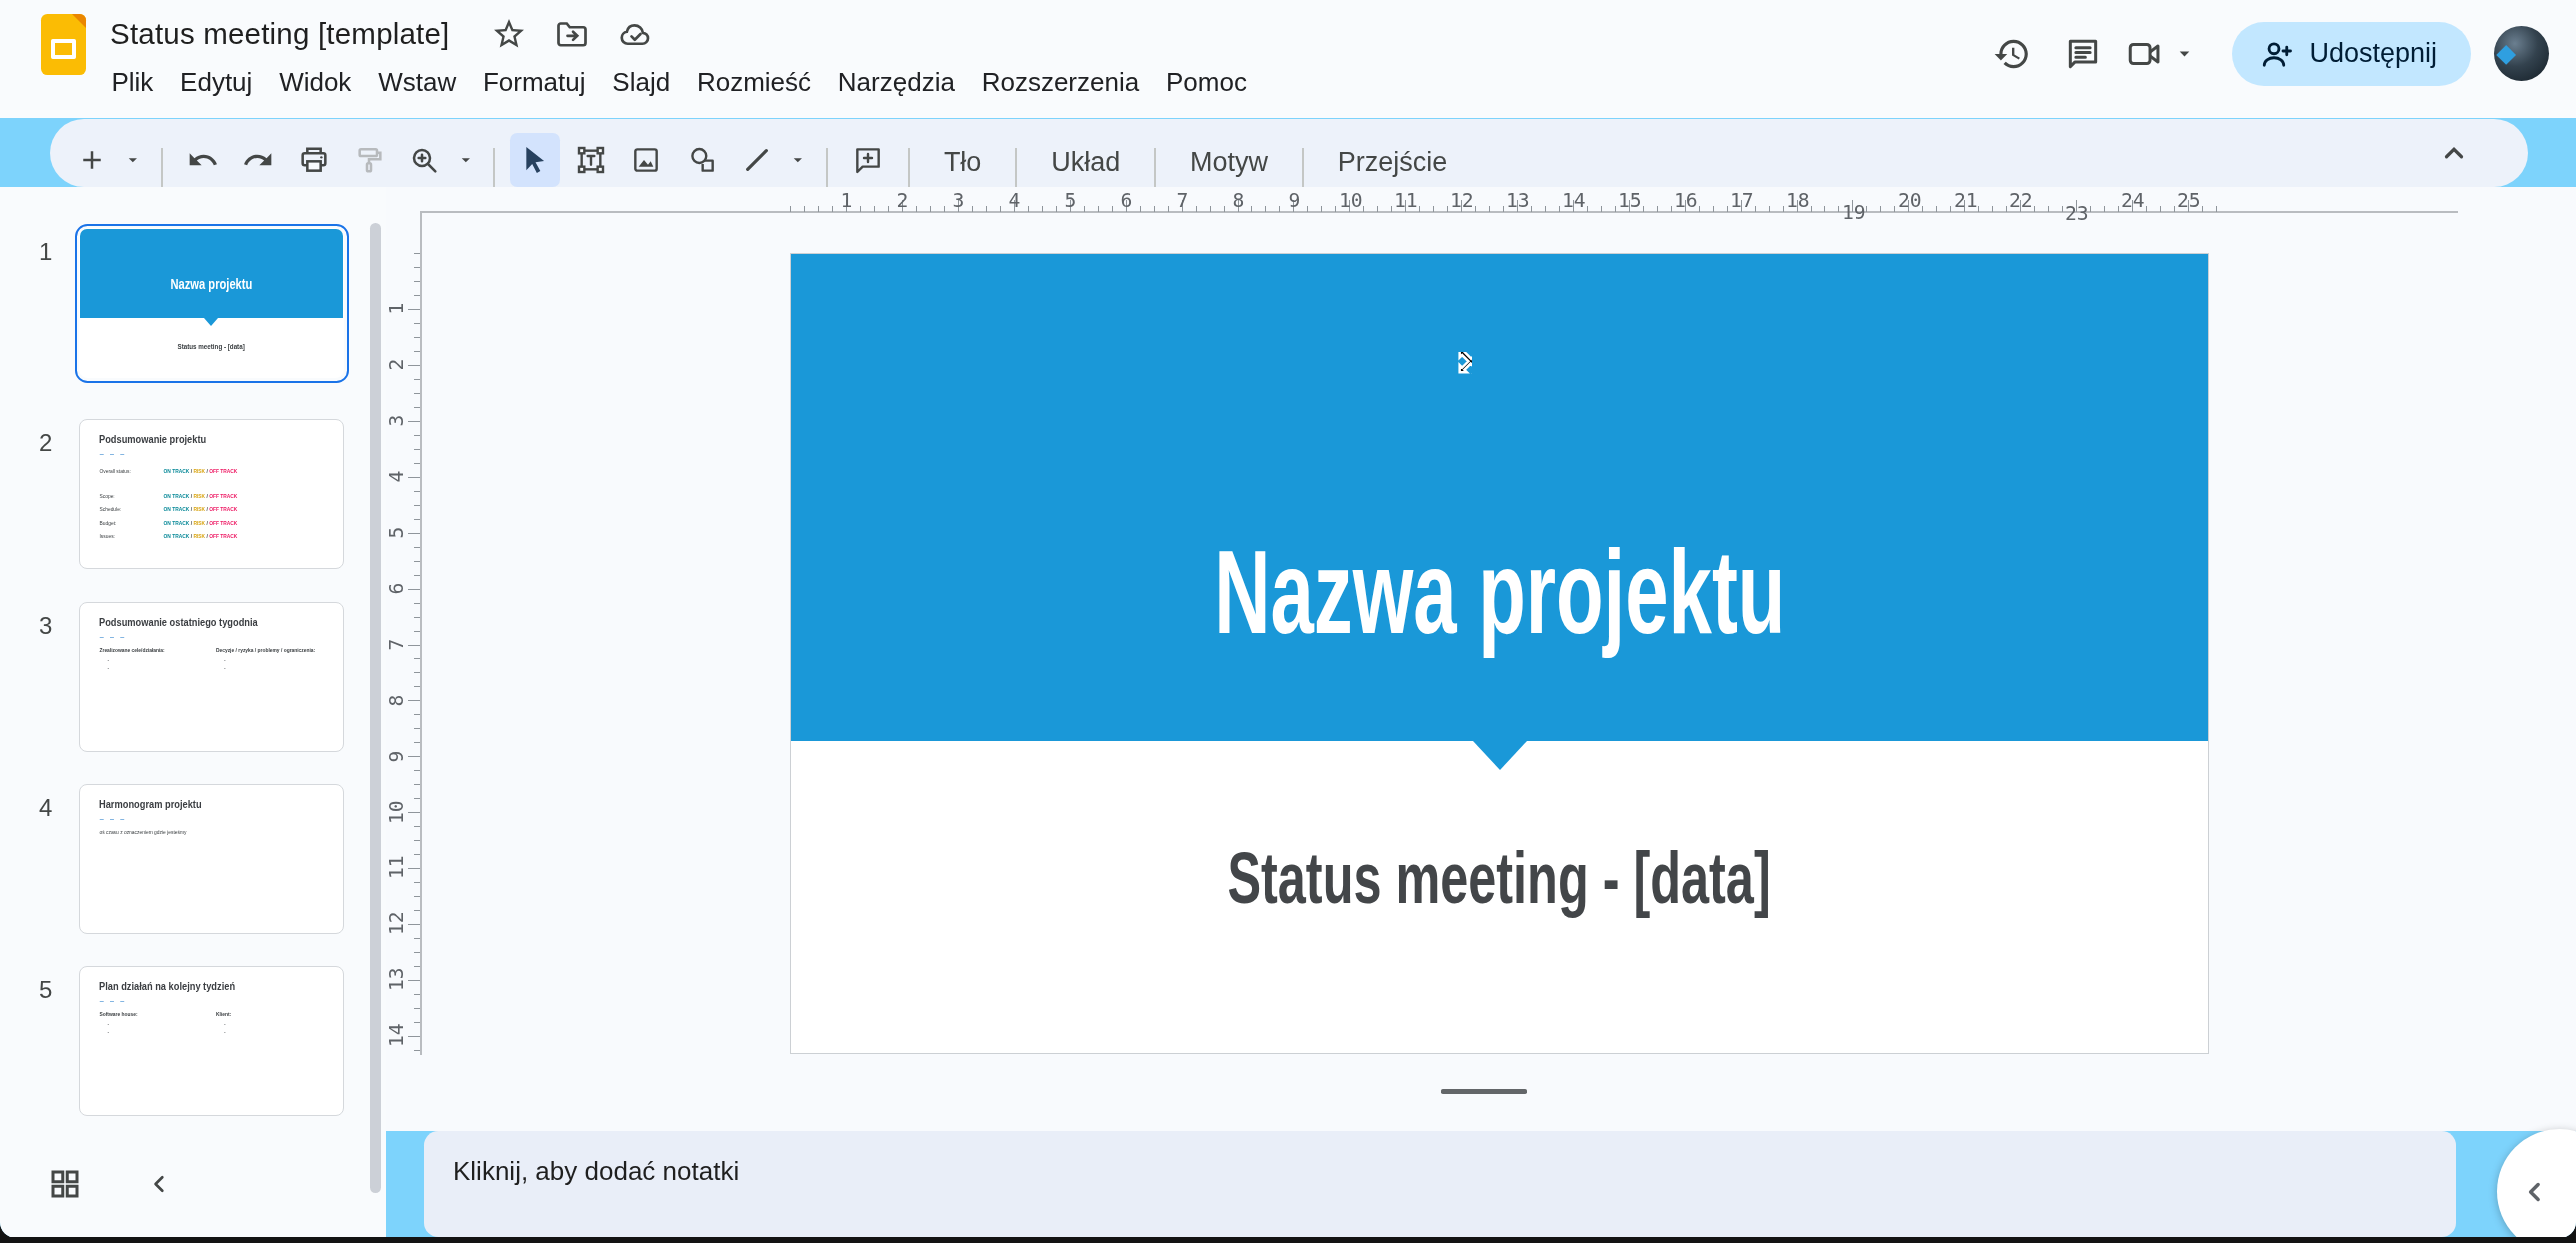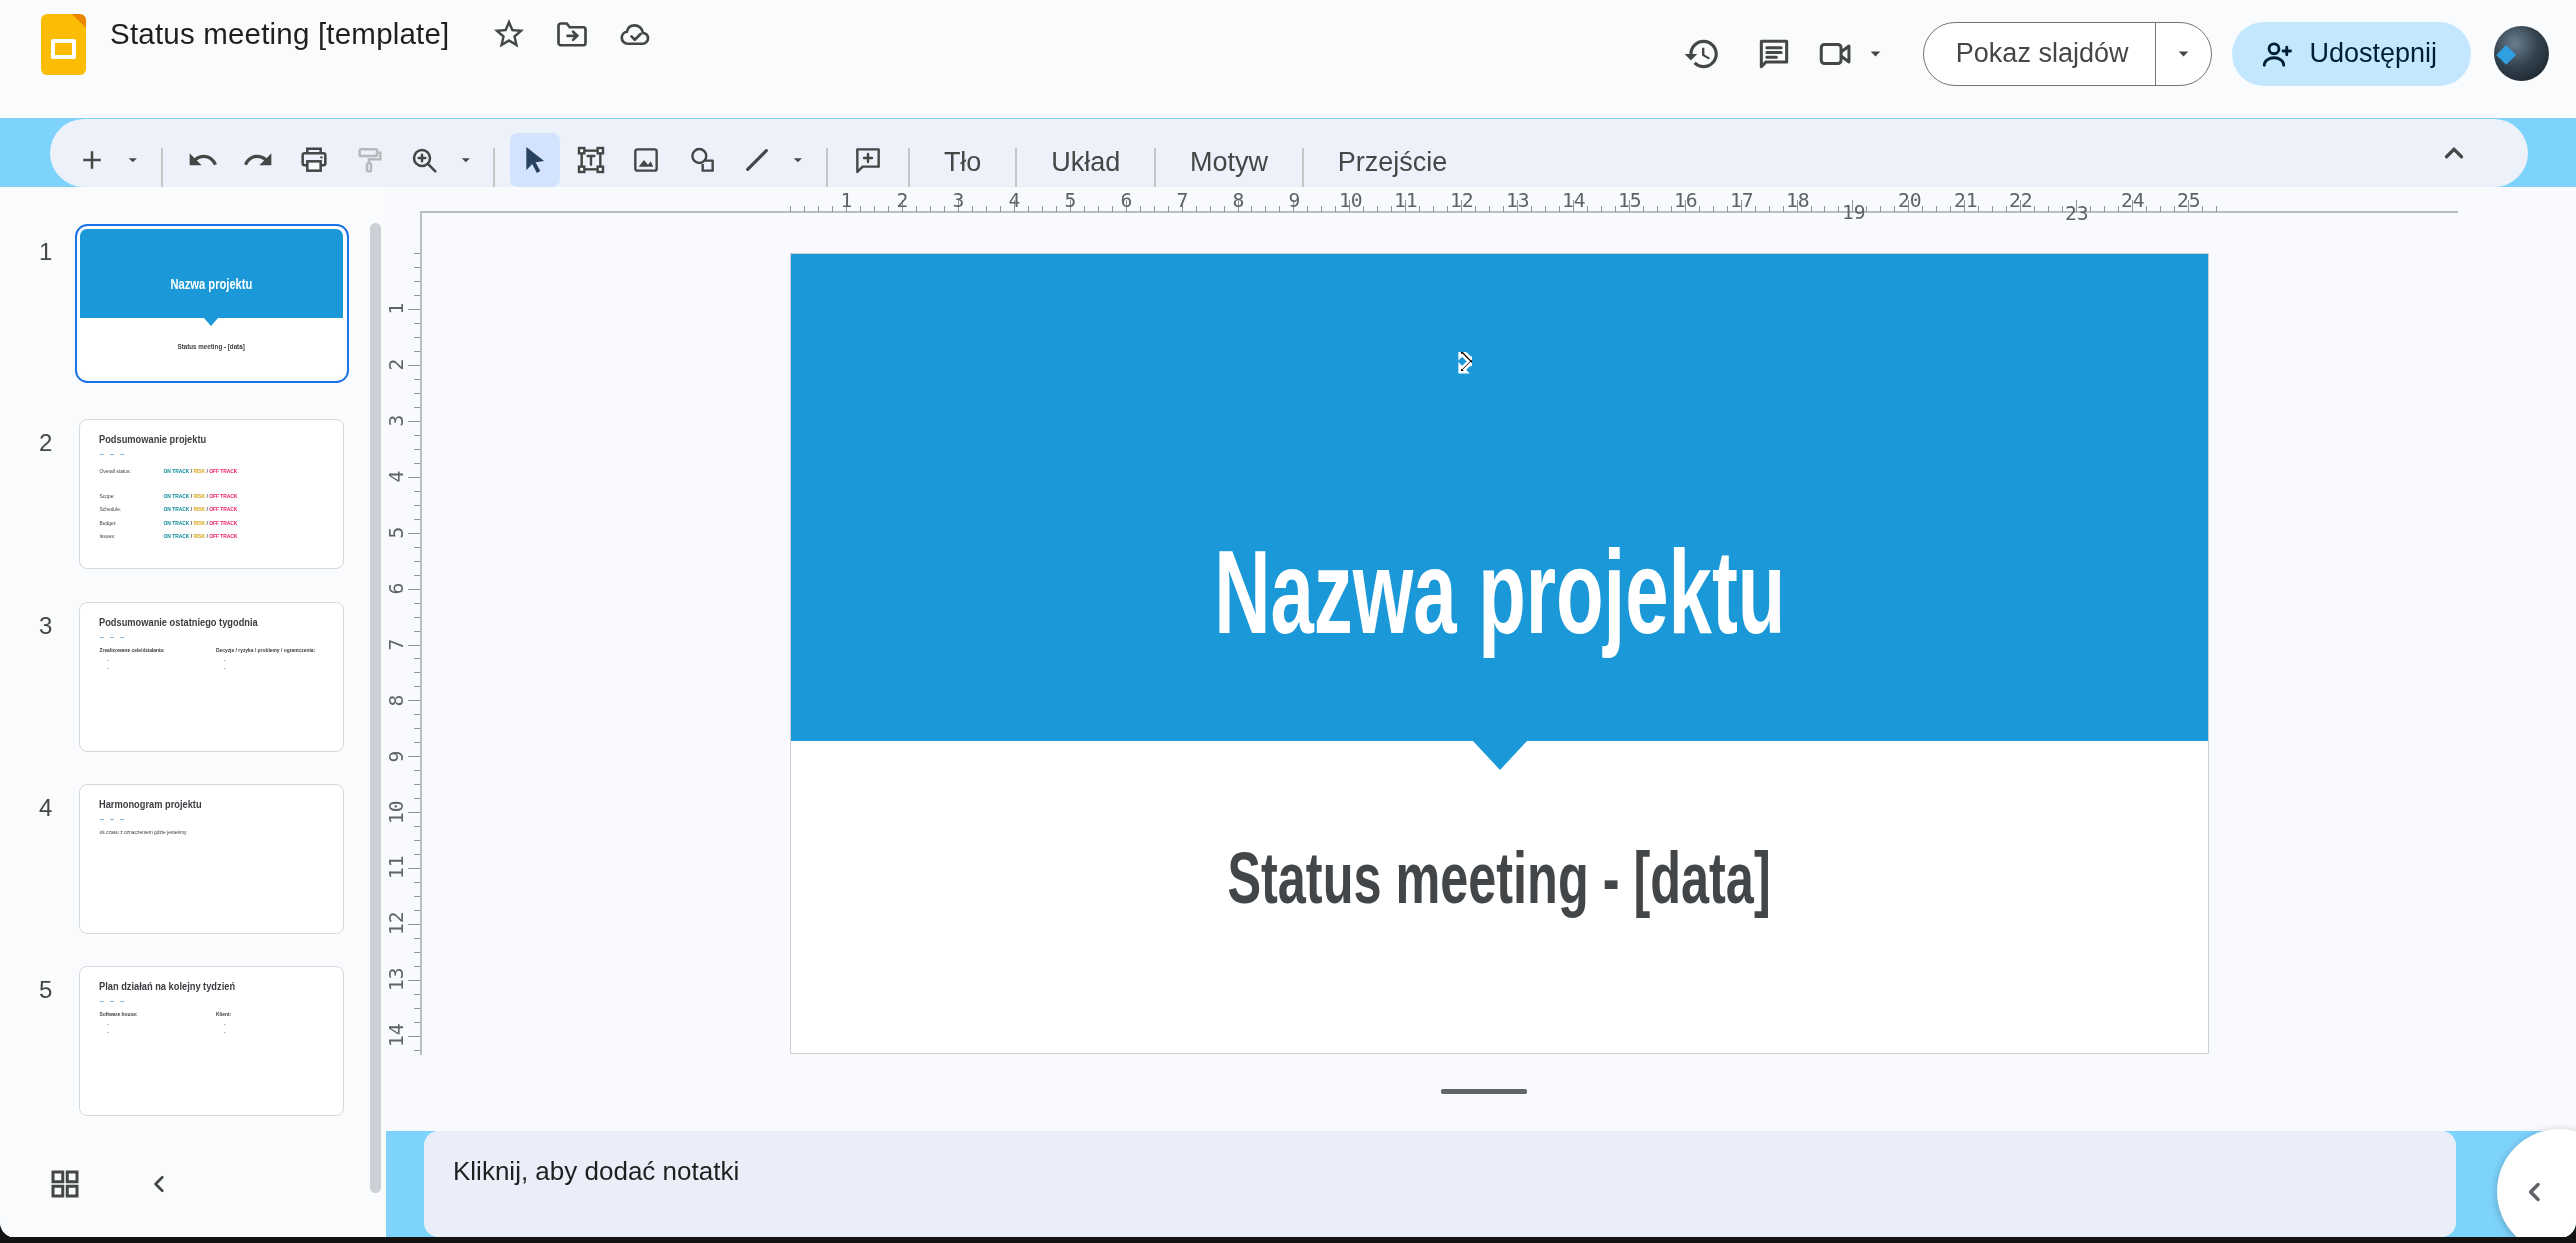--- a/index.html
+++ b/index.html
@@ -156,20 +156,32 @@
           </svg>
       </span>
       <span class="title-ic">
         <svg width="38" height="36" viewBox="0 0 24 24" fill="none" stroke="#444746" stroke-width="1.8">
             <path d="M6.5 18.5c-2.2 0-4-1.8-4-4 0-2 1.5-3.7 3.4-4C6.5 8 8.5 6.3 11 6.3c2.9 0 5.3 2.1 5.6 4.9 1.9.2 3.4 1.7 3.4 3.6 0 2-1.7 3.7-3.7 3.7H6.5z"></path>
             <path d="M9 13.6l2.2 2.2 3.8-3.8" stroke-linecap="round" stroke-linejoin="round"></path>
           </svg>
       </span>
     </div>
 
+    <nav class="menubar" id="menubar">
+        <span class="menu-item">Plik</span>
+        <span class="menu-item">Edytuj</span>
+        <span class="menu-item">Widok</span>
+        <span class="menu-item">Wstaw</span>
+        <span class="menu-item">Formatuj</span>
+        <span class="menu-item">Slajd</span>
+        <span class="menu-item">Rozmieść</span>
+        <span class="menu-item">Narzędzia</span>
+        <span class="menu-item">Rozszerzenia</span>
+        <span class="menu-item">Pomoc</span>
+      </nav>
 
     <div class="head-right">
       <span class="hr-ic">
         <svg width="38" height="38" viewBox="0 0 24 24" fill="#444746">
             <path d="M13 3c-4.97 0-9 4.03-9 9H1l3.89 3.89.07.14L9 12H6c0-3.87 3.13-7 7-7s7 3.13 7 7-3.13 7-7 7c-1.93 0-3.68-.79-4.94-2.06l-1.42 1.42C8.27 19.99 10.51 21 13 21c4.97 0 9-4.03 9-9s-4.03-9-9-9zm-1 5v5l4.28 2.54.72-1.21-3.5-2.08V8H12z"></path>
           </svg>
       </span>
       <span class="hr-ic">
         <svg width="38" height="38" viewBox="0 0 24 24" fill="none" stroke="#444746" stroke-width="1.9">
             <path d="M4 4h16v13H7l-3 3V4z" stroke-linejoin="round"></path>
@@ -179,28 +191,20 @@
       <span class="cam-wrap">
         <svg width="39" height="38" viewBox="0 0 24 24" fill="none" stroke="#444746" stroke-width="1.9">
             <rect x="3" y="6" width="12.5" height="12" rx="2"></rect>
             <path d="M15.5 13.3l5 3.7V7l-5 3.7" stroke-linejoin="round"></path>
           </svg>
         <svg width="23" height="23" viewBox="0 0 24 24" fill="#444746" style="margin-left:9px">
             <path d="M7 10l5 5 5-5z"></path>
           </svg>
       </span>
 
-      <div class="present-btn">
-        <div class="present-main">Pokaz slajdów</div>
-        <div class="present-caret">
-          <svg width="23" height="23" viewBox="0 0 24 24" fill="#444746">
-              <path d="M7 10l5 5 5-5z"></path>
-            </svg>
-        </div>
-      </div>
 
       <div class="share-btn">
         <svg width="36" height="36" viewBox="0 0 24 24" fill="none" stroke="#001d35" stroke-width="1.9">
           <circle cx="10" cy="8.5" r="3.3"></circle>
             <path d="M3.5 19.5c0-3 3-5 6.5-5s6.5 2 6.5 5" stroke-linecap="round"></path>
             <path d="M18.5 7.5v5M16 10h5" stroke-linecap="round"></path>
         </svg>
         <span>Udostępnij</span>
       </div>
 

